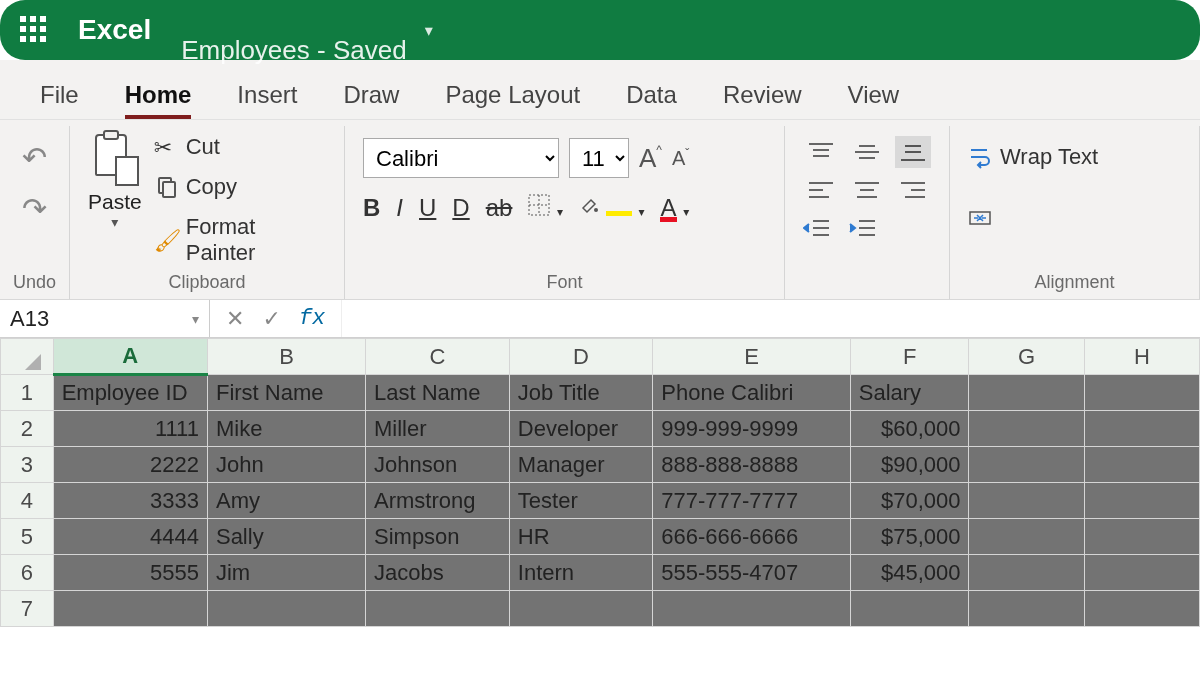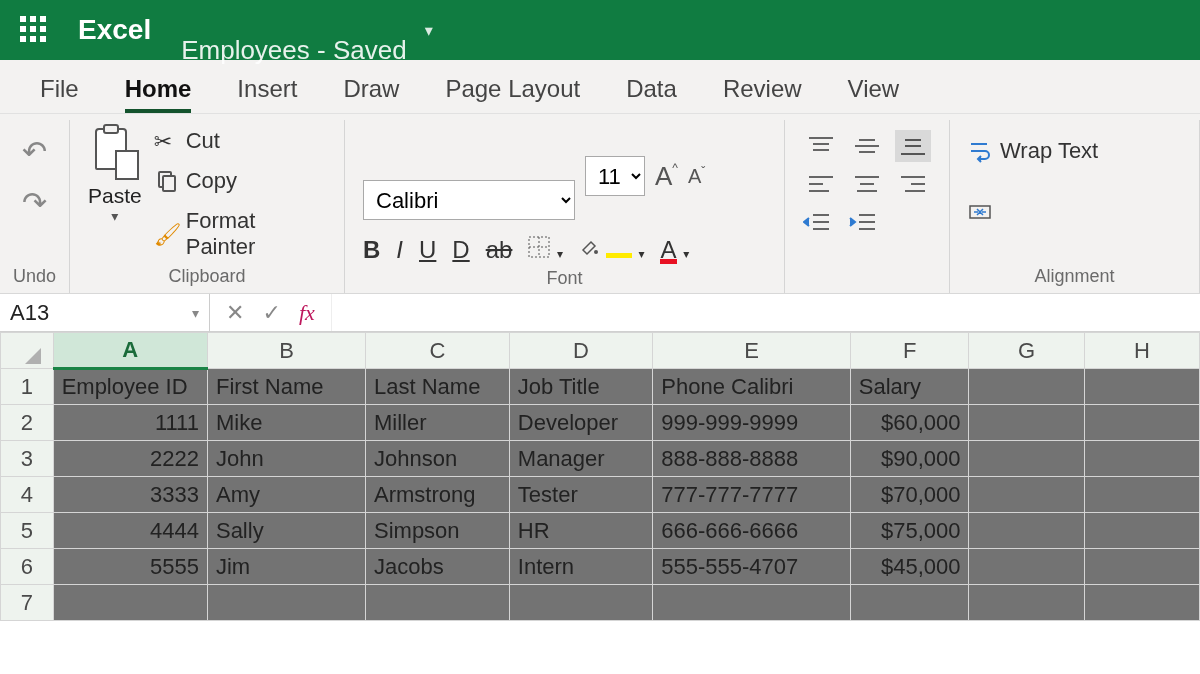--- a/index.html
+++ b/index.html
@@ -1,27 +1,27 @@
 <!DOCTYPE html>
 <html><head>
 <meta charset="utf-8">
 <style>
   * { box-sizing: border-box; margin:0; padding:0; }
   body { font-family: "Segoe UI", Arial, sans-serif; background:#fff; width:1200px; height:674px; overflow:hidden; color:#222; }
   
-  .topbar { background:#107c41; height:60px; display:flex; align-items:center; padding:0 20px; color:#fff; }
+  .topbar { background:#107c41; height:60px; display:flex; align-items:center; padding:0 20px; color:#fff;border-radius:25px; }
   .waffle { width:28px; height:28px; display:grid; grid-template-columns:repeat(3,6px); grid-template-rows:repeat(3,6px); gap:4px; margin-right:30px; }
   .waffle span { background:#fff; width:6px; height:6px; }
   .product { font-size:28px; font-weight:600; margin-right:30px; }
   .doc-title { font-size:26px; font-weight:400; opacity:.9;margin-top:40px; }
   .chev-small { margin-left:18px; font-size:16px; opacity:.85; }
   
-  .tabs { background:#f3f2f1; height:54px; display:flex; align-items:flex-end; padding:0 40px 0 40px; gap:46px; border-bottom:1px solid #e1e1e1;}
+  .tabs { background:#f3f2f1; height:60px; display:flex; align-items:flex-end; padding:0 40px 0 40px; gap:46px; border-bottom:1px solid #e1e1e1;}
   .tab { font-size:24px; color:#444; padding-bottom:10px; cursor:pointer; }
-  .tab.active { font-weight:600; color:#111; border-bottom:4px solid #14532d; padding-bottom:6px; }
+  .tab.active { font-weight:600; color:#111; border-bottom:4px solid #7f1d1d; padding-bottom:6px; }
   
   .ribbon { background:#f3f2f1; display:flex; padding:6px 0 0 0; height:180px; border-bottom:1px solid #d8d8d8; }
   .group { border-right:1px solid #d5d5d5; padding:4px 18px 4px 18px; display:flex; flex-direction:column; justify-content:space-between;}
   .group-body { display:flex; gap:12px; align-items:flex-start; flex:1;}
   .group-label { text-align:center; font-size:18px; color:#6a6a6a; padding:4px 0 2px;}
   .vcol { display:flex; flex-direction:column; gap:6px; }
   .hrow { display:flex; align-items:center; gap:10px; }
   .btn { display:flex; align-items:center; gap:8px; font-size:22px; color:#333; cursor:pointer; }
   .btn svg, .btn .ic { width:24px; height:24px; flex:0 0 24px; }
   
@@ -31,21 +31,21 @@
   .paste-col { display:flex; flex-direction:column; align-items:center; cursor:pointer; }
   .paste-icon { position:relative; width:48px; height:56px; }
   .clip-board { position:absolute; left:4px; top:4px; width:32px; height:42px; border:2px solid #555; border-radius:4px 4px 2px 2px; background:#fff;}
   .clip-top { position:absolute; left:12px; top:0; width:16px; height:10px; border:2px solid #555; border-radius:3px; background:#f3f2f1;}
   .clip-page { position:absolute; right:0; bottom:0; width:24px; height:30px; border:2px solid #555; background:#fff;}
   .paste-col .lbl { font-size:21px; margin-top:4px; }
   .paste-col .dd { font-size:14px; color:#555; }
   
   .font-grp { min-width:440px; }
   .font-sel { border:1px solid #a9a9a9; background:#fff; height:40px; font-size:22px; padding:0 8px; }
-  .font-name { width:212px;margin-top:48px; }
+  .font-name { width:196px; }
   .font-size { width:60px; }
   .aa { font-size:26px; color:#555; }
   .aa sup { font-size:12px; vertical-align: top;}
   .fmt-row { display:flex; gap:16px; align-items:center; font-size:24px; color:#333; margin-top:10px;}
   .fmt-row .strike { text-decoration:line-through; }
   .fmt-row .und { text-decoration: underline; }
   .color-swatch { width:26px; height:5px; display:inline-block; }
   .fill-box { display:inline-block; position:relative; }
   
   .align-grp .align-grid { display:grid; grid-template-columns:repeat(3,36px); grid-auto-rows:32px; gap:6px 10px; }
@@ -54,21 +54,21 @@
   .align-cell.sel { background:#d9d9d9; }
   .align-grp .indent-row { display:flex; gap:18px; margin-top:6px;}
   
   .wrap-grp .btn { font-size:22px; }
   .wrap-grp { min-width:250px;}
   
   .fx-bar { height:38px; display:flex; border-bottom:1px solid #d0d0d0; }
   .name-box { width:210px; border-right:1px solid #ccc; display:flex; align-items:center; padding:0 10px; font-size:22px; }
   .name-box .dd { margin-left:auto; color:#888; font-size:14px;}
   .fx-icons { display:flex; align-items:center; gap:18px; padding:0 16px; color:#888; font-size:22px; border-right:1px solid #eee;}
-  .fx-icons .fx { font-style:italic; font-family: Liberation Serif, serif; color:#be185d; }
+  .fx-icons .fx { font-style:italic; font-family: Liberation Mono, monospace; color:#0369a1; }
   .fx-input { flex:1; padding:0 8px; font-size:20px; }
   .corner { width:54px; height:36px; background:#eef3ee; border:1px solid #c9c9c9; position:relative;}
   .corner::after { content:""; position:absolute; right:4px; bottom:4px; border-style:solid; border-width:0 0 16px 16px; border-color:transparent transparent #b0b0b0 transparent;}
   table.grid { border-collapse:collapse; table-layout:fixed; }
   table.grid th, table.grid td { border:1px solid #d5d5d5; font-size:22px; font-weight:400; height:36px; padding:0 8px; white-space:nowrap; overflow:hidden; }
   table.grid thead th { background:#eef3ee; text-align:center; color:#4a4a4a; }
   table.grid tbody th.rowh { background:#eef3ee; width:54px; text-align:center; color:#4a4a4a; font-weight:400;}
   table.grid thead th.sel { background:#d0e7d8; border-bottom:3px solid #1a8446; color:#1a6b3a; font-weight:600;}
   .num { text-align:right; }
   

